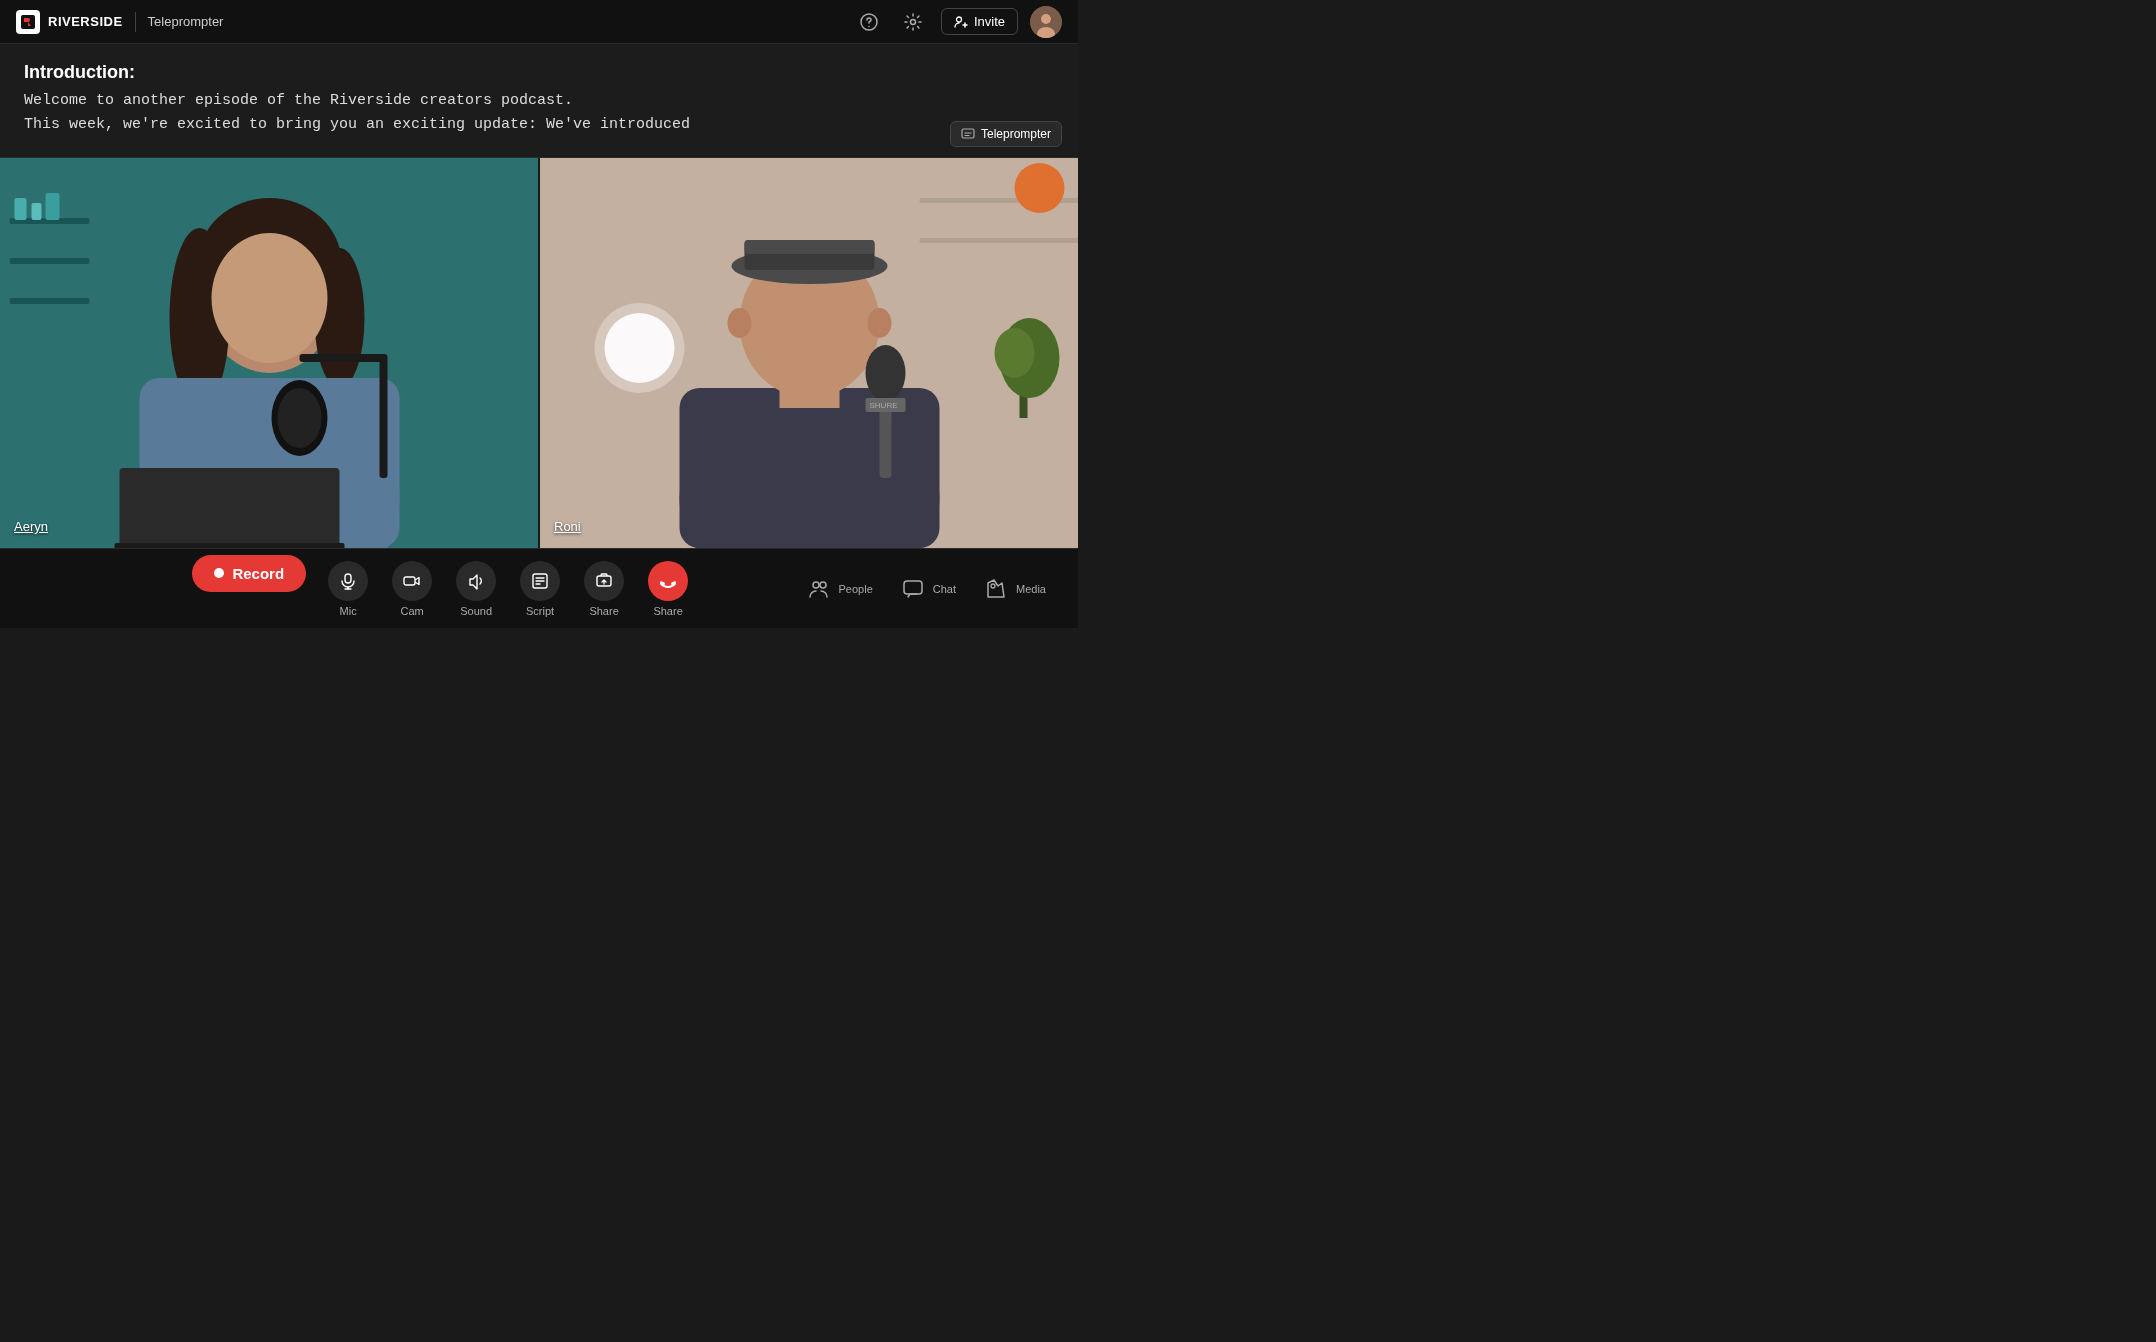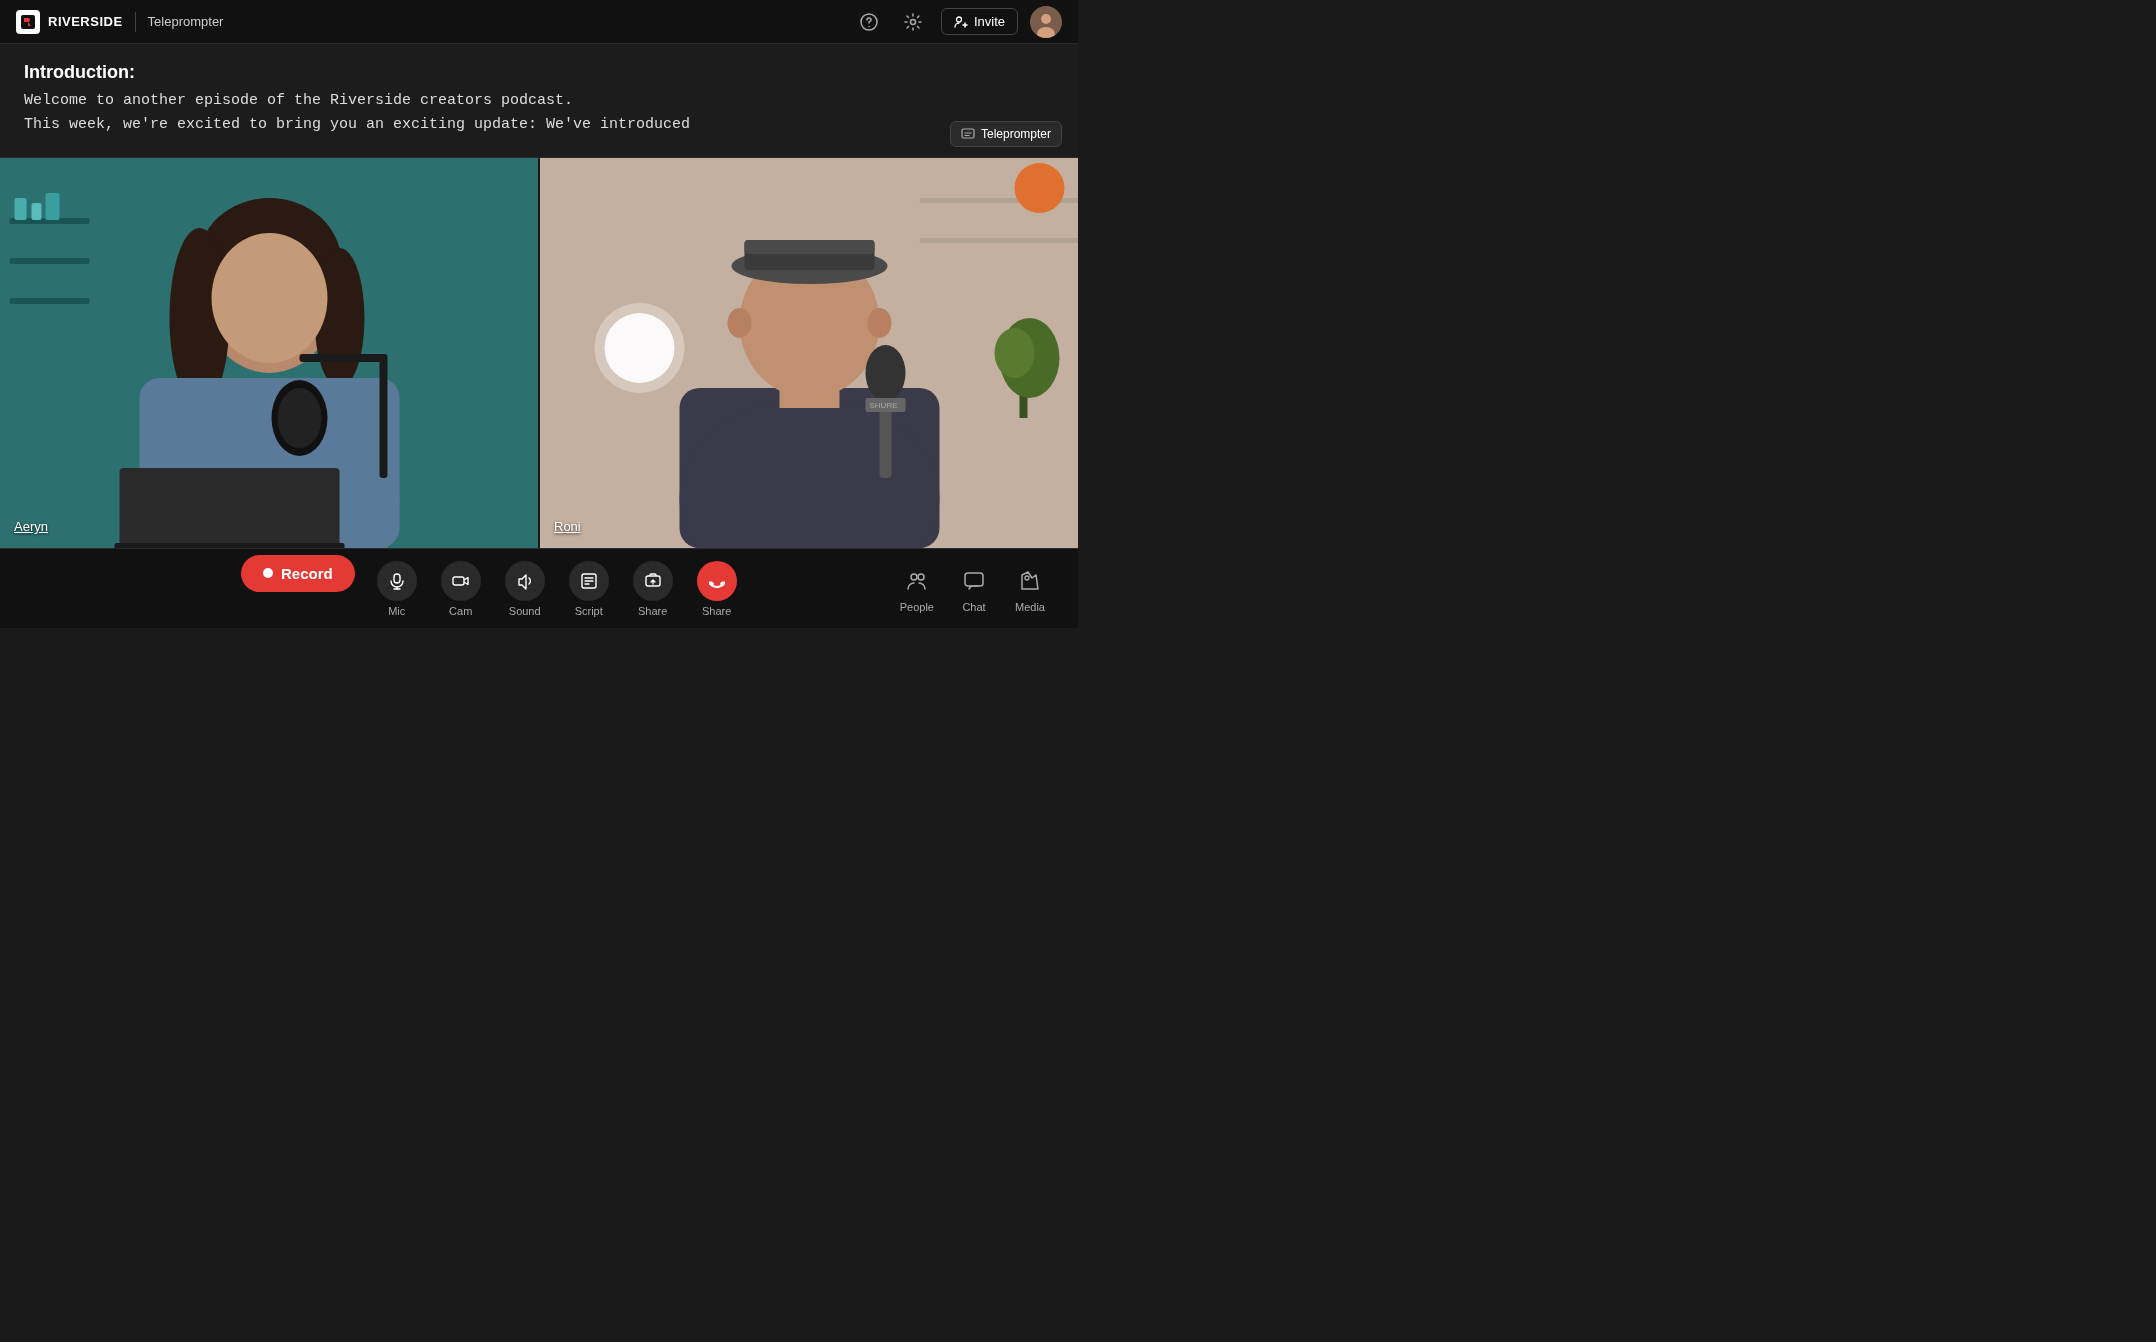--- a/index.html
+++ b/index.html
@@ -231,21 +231,21 @@
       background: #e53935;
     }
 
     .sidebar-panel {
       display: flex;
       align-items: center;
       gap: 0;
     }
     .sidebar-tool {
       display: flex;
-      flex-direction: column;
+      flex-direction: row;
       align-items: center;
       gap: 4px;
       padding: 6px 12px;
       cursor: pointer;
       border-radius: 8px;
       border: none;
       background: transparent;
       color: #aaa;
     }
     .sidebar-tool-icon {

